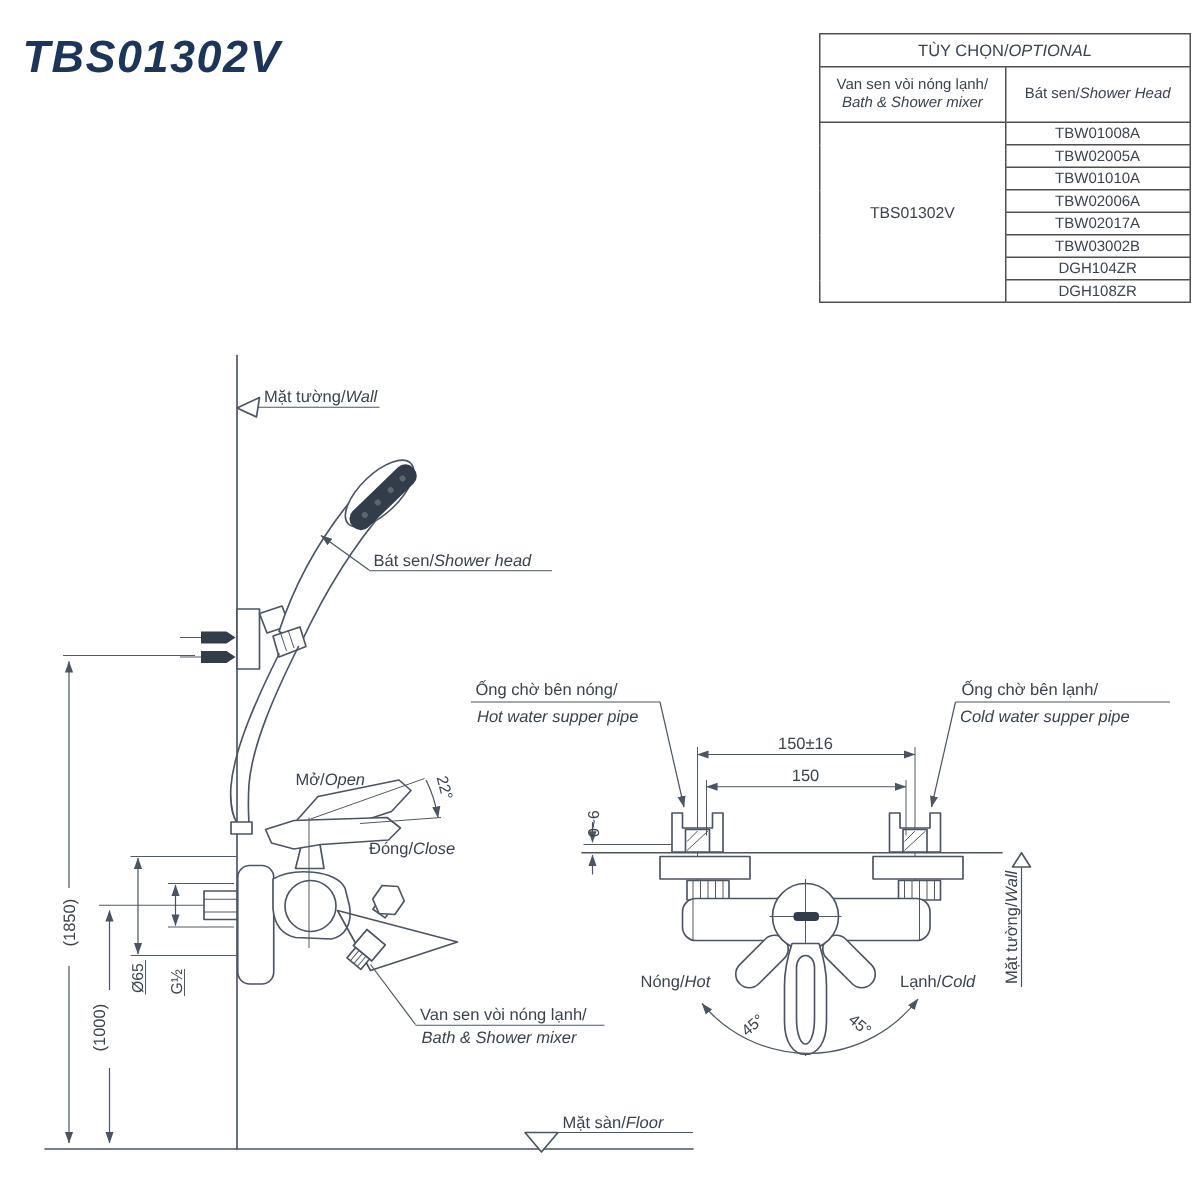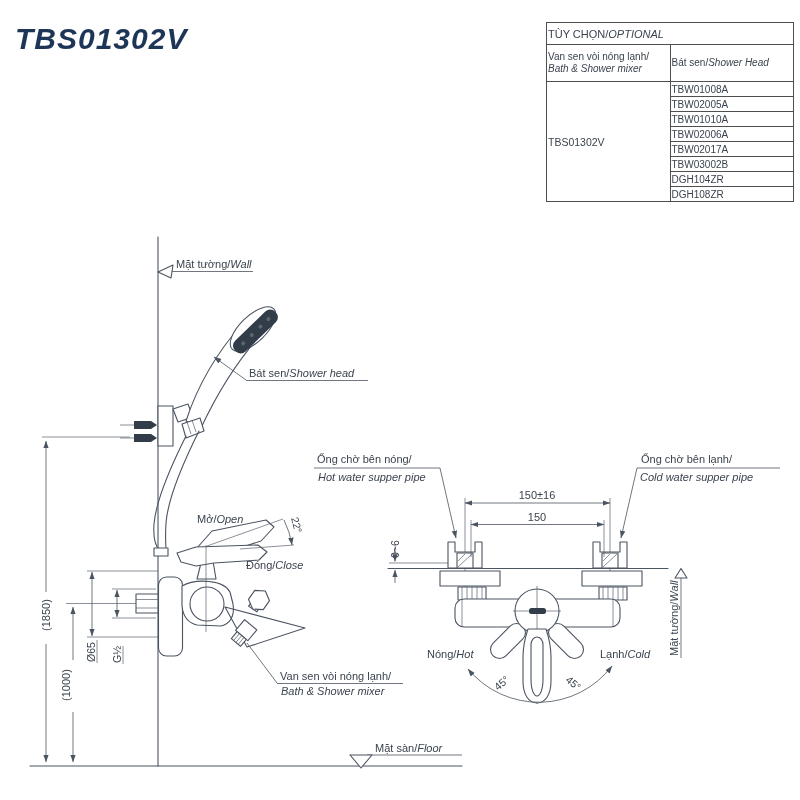--- a/index.html
+++ b/index.html
@@ -2,21 +2,21 @@
 <html style="--title: #1d3557; --line: #4b5461; --text: #3a434e; --dark: #333d49; --tborder: #4f4f4f;"><head>
 <meta charset="utf-8">
 <style>
   html,body{margin:0;padding:0;background:#fff;}
   .page{position:relative;width:800px;height:800px;background:#fff;overflow:hidden;
         font-family:"Liberation Sans",sans-serif;}
   .title{position:absolute;left:15px;top:22px;font-size:30px;font-weight:bold;font-style:italic;
          color:var(--title,#1d3557);letter-spacing:1px;}
   table.opt{position:absolute;left:546px;top:22px;width:248px;border-collapse:collapse;
             table-layout:fixed;color:var(--text,#3a434e);}
-  table.opt td,table.opt th{border:1px solid var(--tborder,#4f4f4f);text-align:left;
+  table.opt td,table.opt th{border:1px solid var(--tborder,#4f4f4f);text-align:center;
             vertical-align:middle;padding:0 1px;font-weight:normal;}
   th.thead{height:21px;font-size:11px;}
   td.chead{height:36px;font-size:10px;line-height:1.25;}
   td.code{height:14px;font-size:10px;}
   td.mix{font-size:10.5px;}
   .c1{width:109px;} .c2{width:137px;}
   .it{font-style:italic;}
   svg.draw{position:absolute;left:0;top:0;}
   svg .ln{stroke:var(--line,#4b5461);stroke-width:1.1;fill:none;stroke-linejoin:round;stroke-linecap:round;}
   svg .wf{stroke:var(--line,#4b5461);stroke-width:1.1;fill:#fff;stroke-linejoin:round;}

